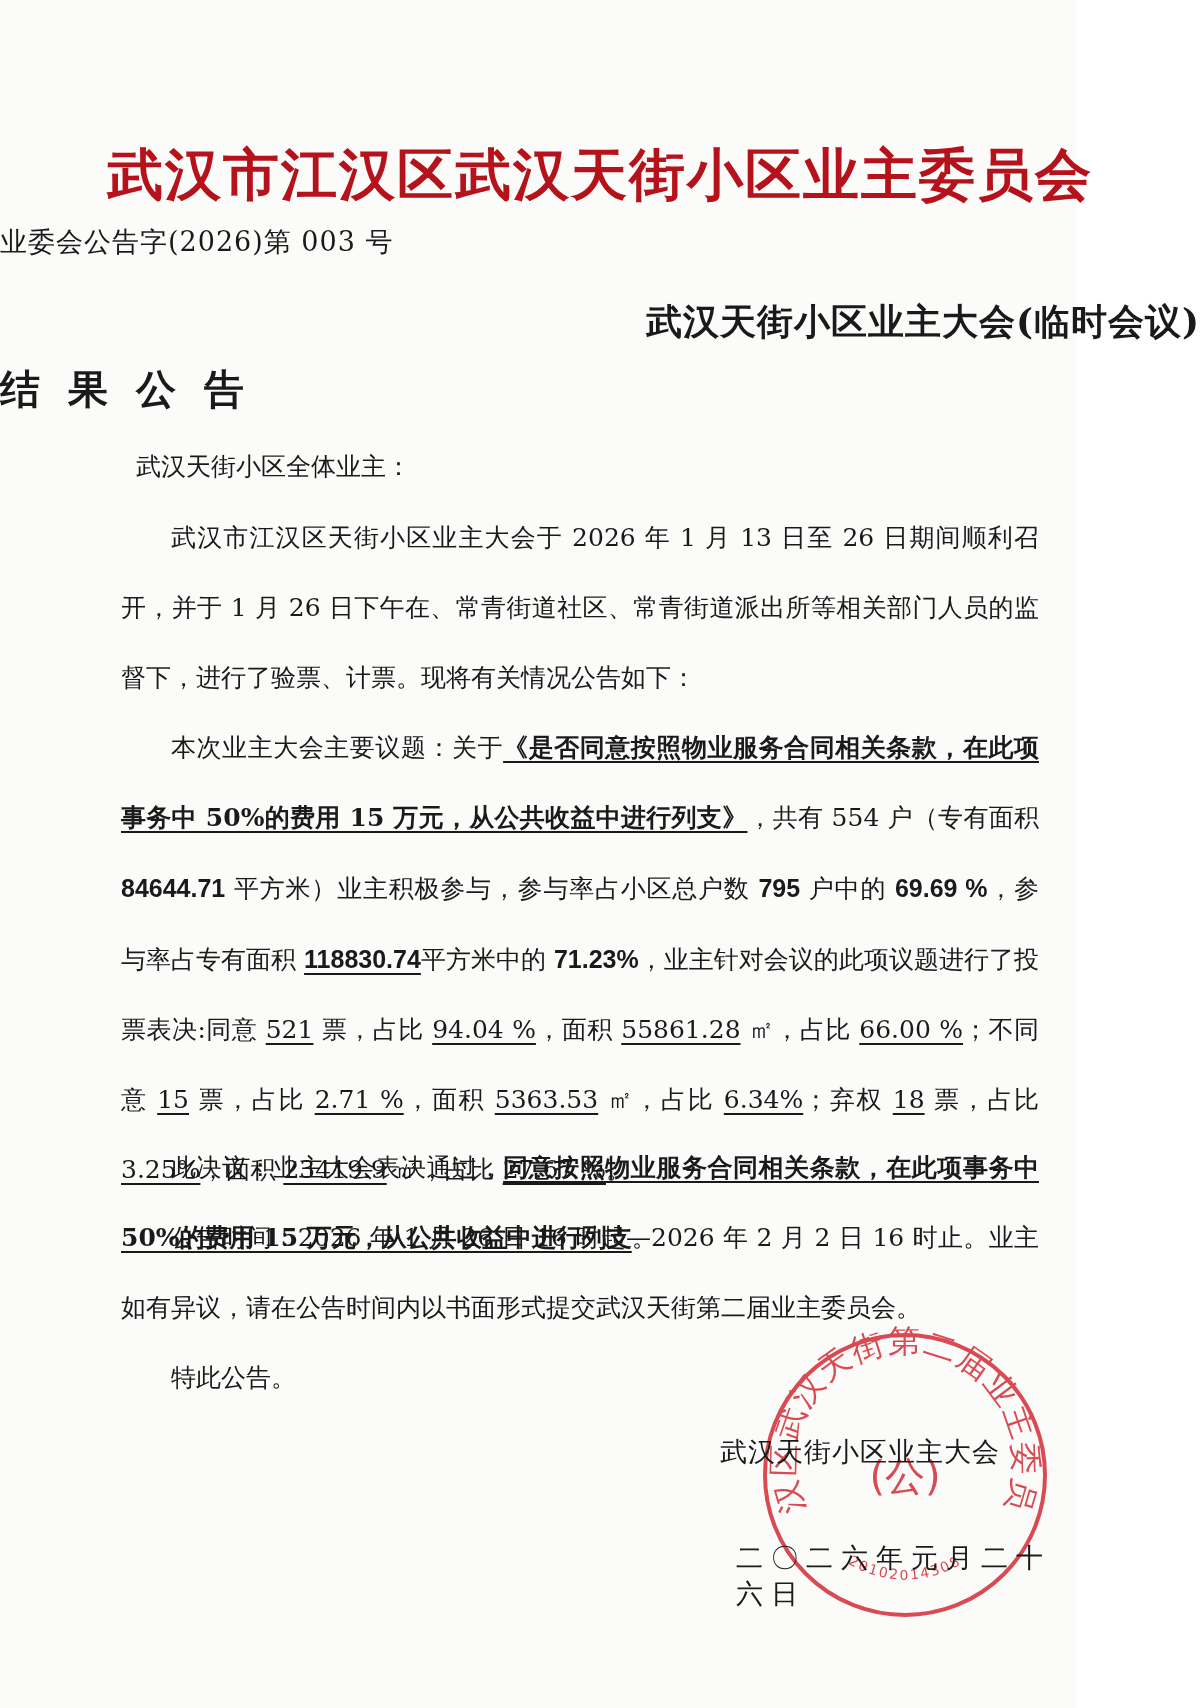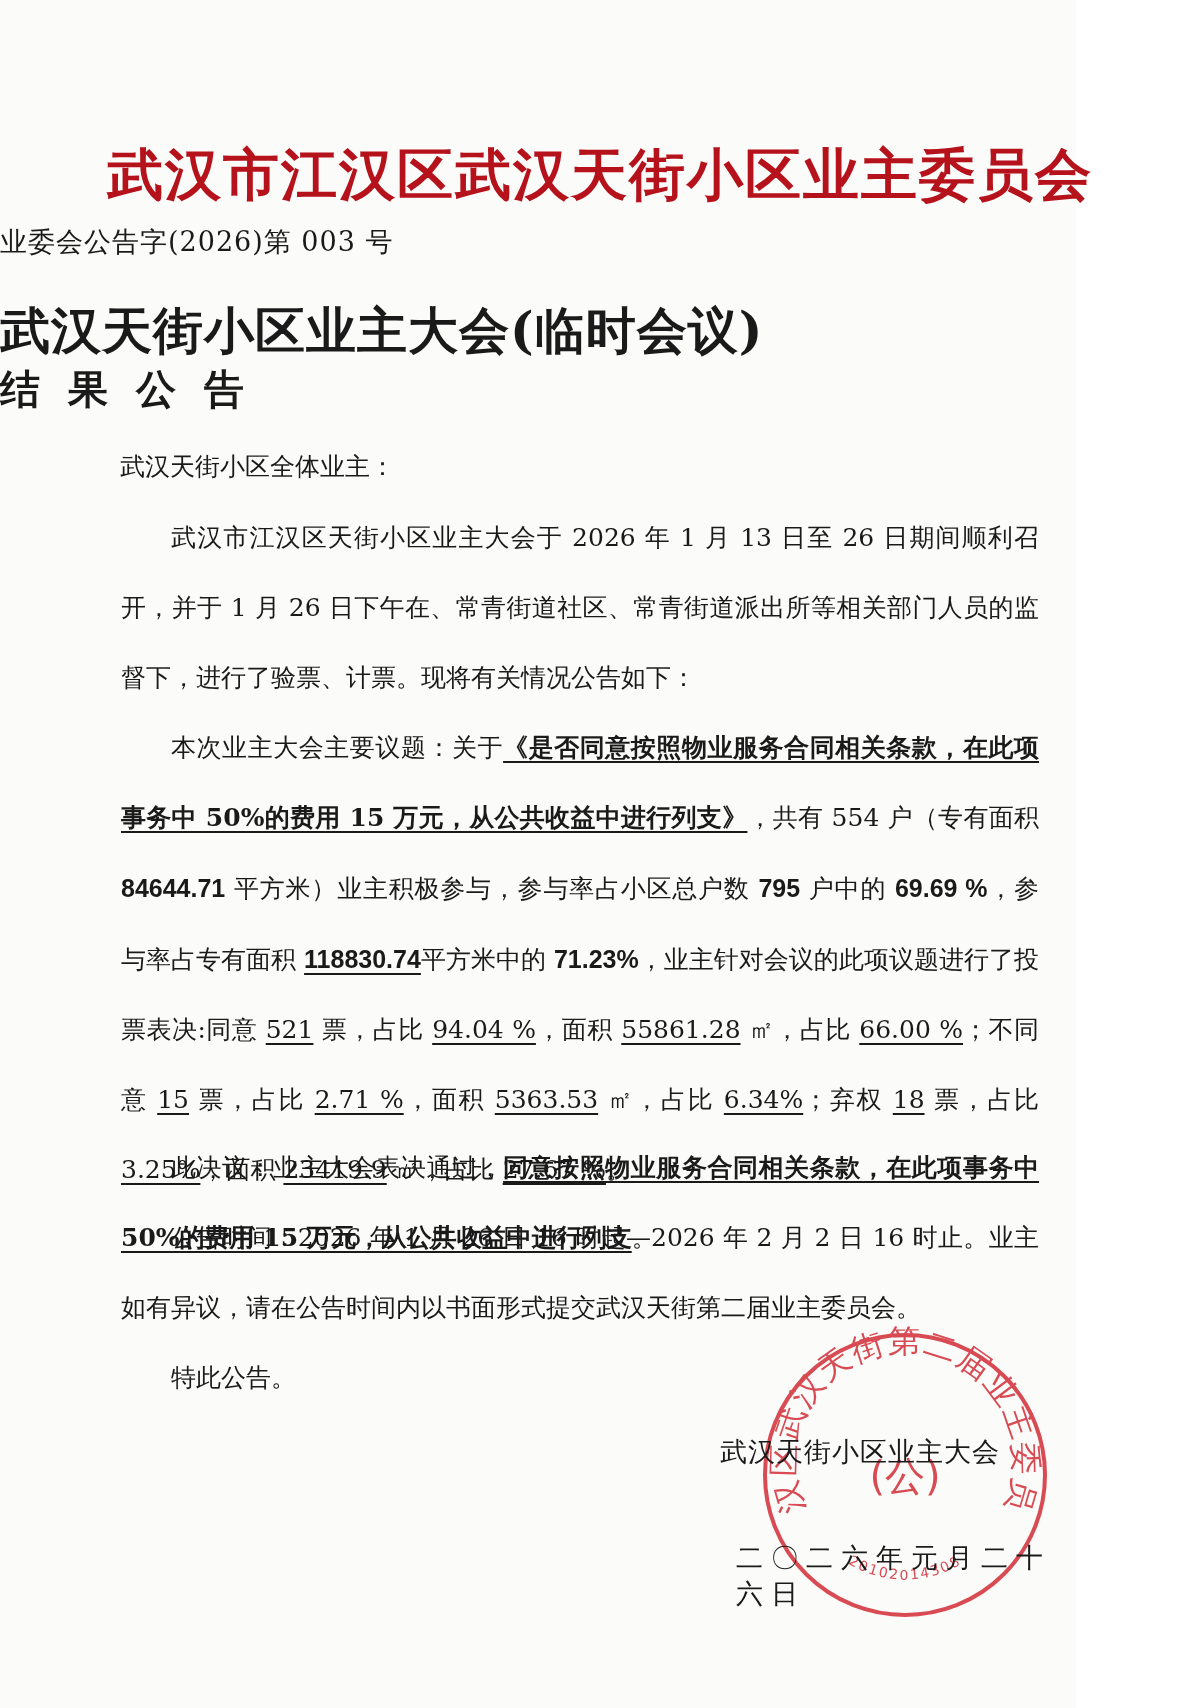--- a/index.html
+++ b/index.html
@@ -40,41 +40,41 @@
       width: 1200px;
       top: 224px;
       text-align: left;
       font-size: 27px;
       letter-spacing: 1px;
     }
     .title-line1 {
       position: absolute;
       left: 0; width: 1200px;
       top: 298px;
-      text-align: left;
-      font-size: 50px;
+      text-align: right;
+      font-size: 36px;
       font-weight: bold;
       letter-spacing: 1px;
     }
     .title-line2 {
       position: absolute;
       left: 0; width: 1200px;
       top: 362px;
       font-size: 40px;
       font-weight: bold;
       letter-spacing: 28px;
     }
     .body-text {
       position: absolute;
       left: 120px;
       width: 920px;
       font-size: 25px;
       line-height: 70px;
     }
-    .salutation { top: 432px; }
+    .salutation { top: 432px; margin-left: 16px; }
     .p { text-indent: 50px; margin: 1px; text-align: justify; }
     .u { text-decoration: underline; text-underline-offset: 5px; }
     .ub { text-decoration: underline; text-underline-offset: 5px; font-weight: bold; }
     .b { font-weight: bold; font-family: "Liberation Sans", sans-serif; }
     .para1 { top: 502px; }
     .para2 { top: 712px; }
     .para3 { top: 1132px; }
     .para4 { top: 1202px; }
     .para5 { top: 1342px; }
     .sign {

